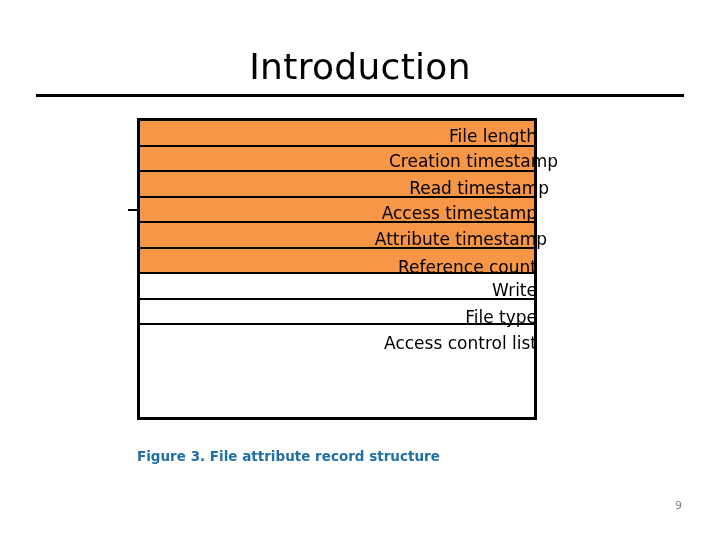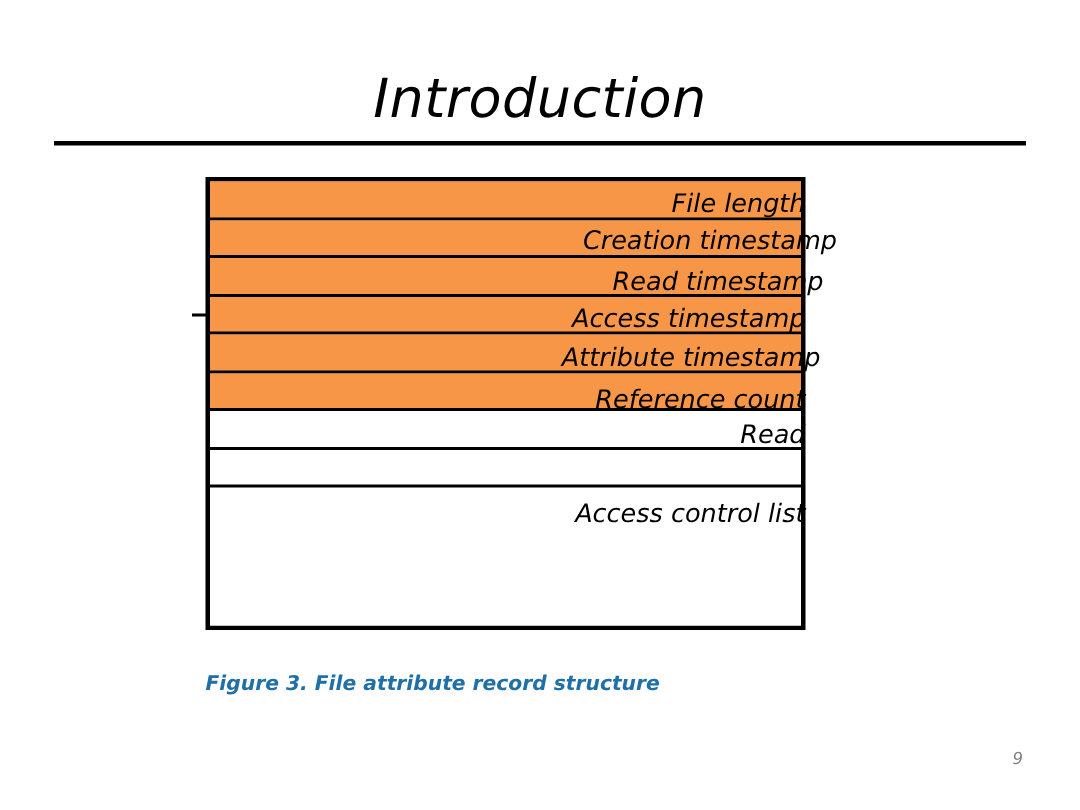--- a/index.html
+++ b/index.html
@@ -11,21 +11,20 @@
     height: 540px;
     background: #ffffff;
     font-family: "Liberation Sans", sans-serif;
     overflow: hidden;
     position: relative;
   }
   .slide {
     position: relative;
     width: 720px;
     height: 540px;
-    font-style: italic;
   }
   .title {
     position: absolute;
     top: 46px;
     left: 0;
     width: 720px;
     text-align: center;
     font-size: 36px;
     color: #000000;
     font-family: "DejaVu Sans", sans-serif;
@@ -139,21 +138,22 @@
     <div class="row-blank-tall"></div>
   </div>
 
   <div class="labels">
     <div class="label" style="top:9px;">File length</div>
     <div class="label" style="top:34px;margin-left:21px;">Creation timestamp</div>
     <div class="label" style="top:61px;margin-left:12px;">Read timestamp</div>
     <div class="label" style="top:86px;">Access timestamp</div>
     <div class="label" style="top:112px;padding-left:10px;">Attribute timestamp</div>
     <div class="label" style="top:140px;">Reference count</div>
-    <div class="label" style="top:163px;">Read</div>
+    <div class="label" style="top:163px;">Write</div>
+    <div class="label" style="top:190px;">File type</div>
     <div class="label" style="top:216px;">Access control list</div>
   </div>
 
   <div class="caption">Figure 3. File attribute record structure</div>
 
   <div class="page-number">9</div>
 
 </div>
 
 </body></html>

